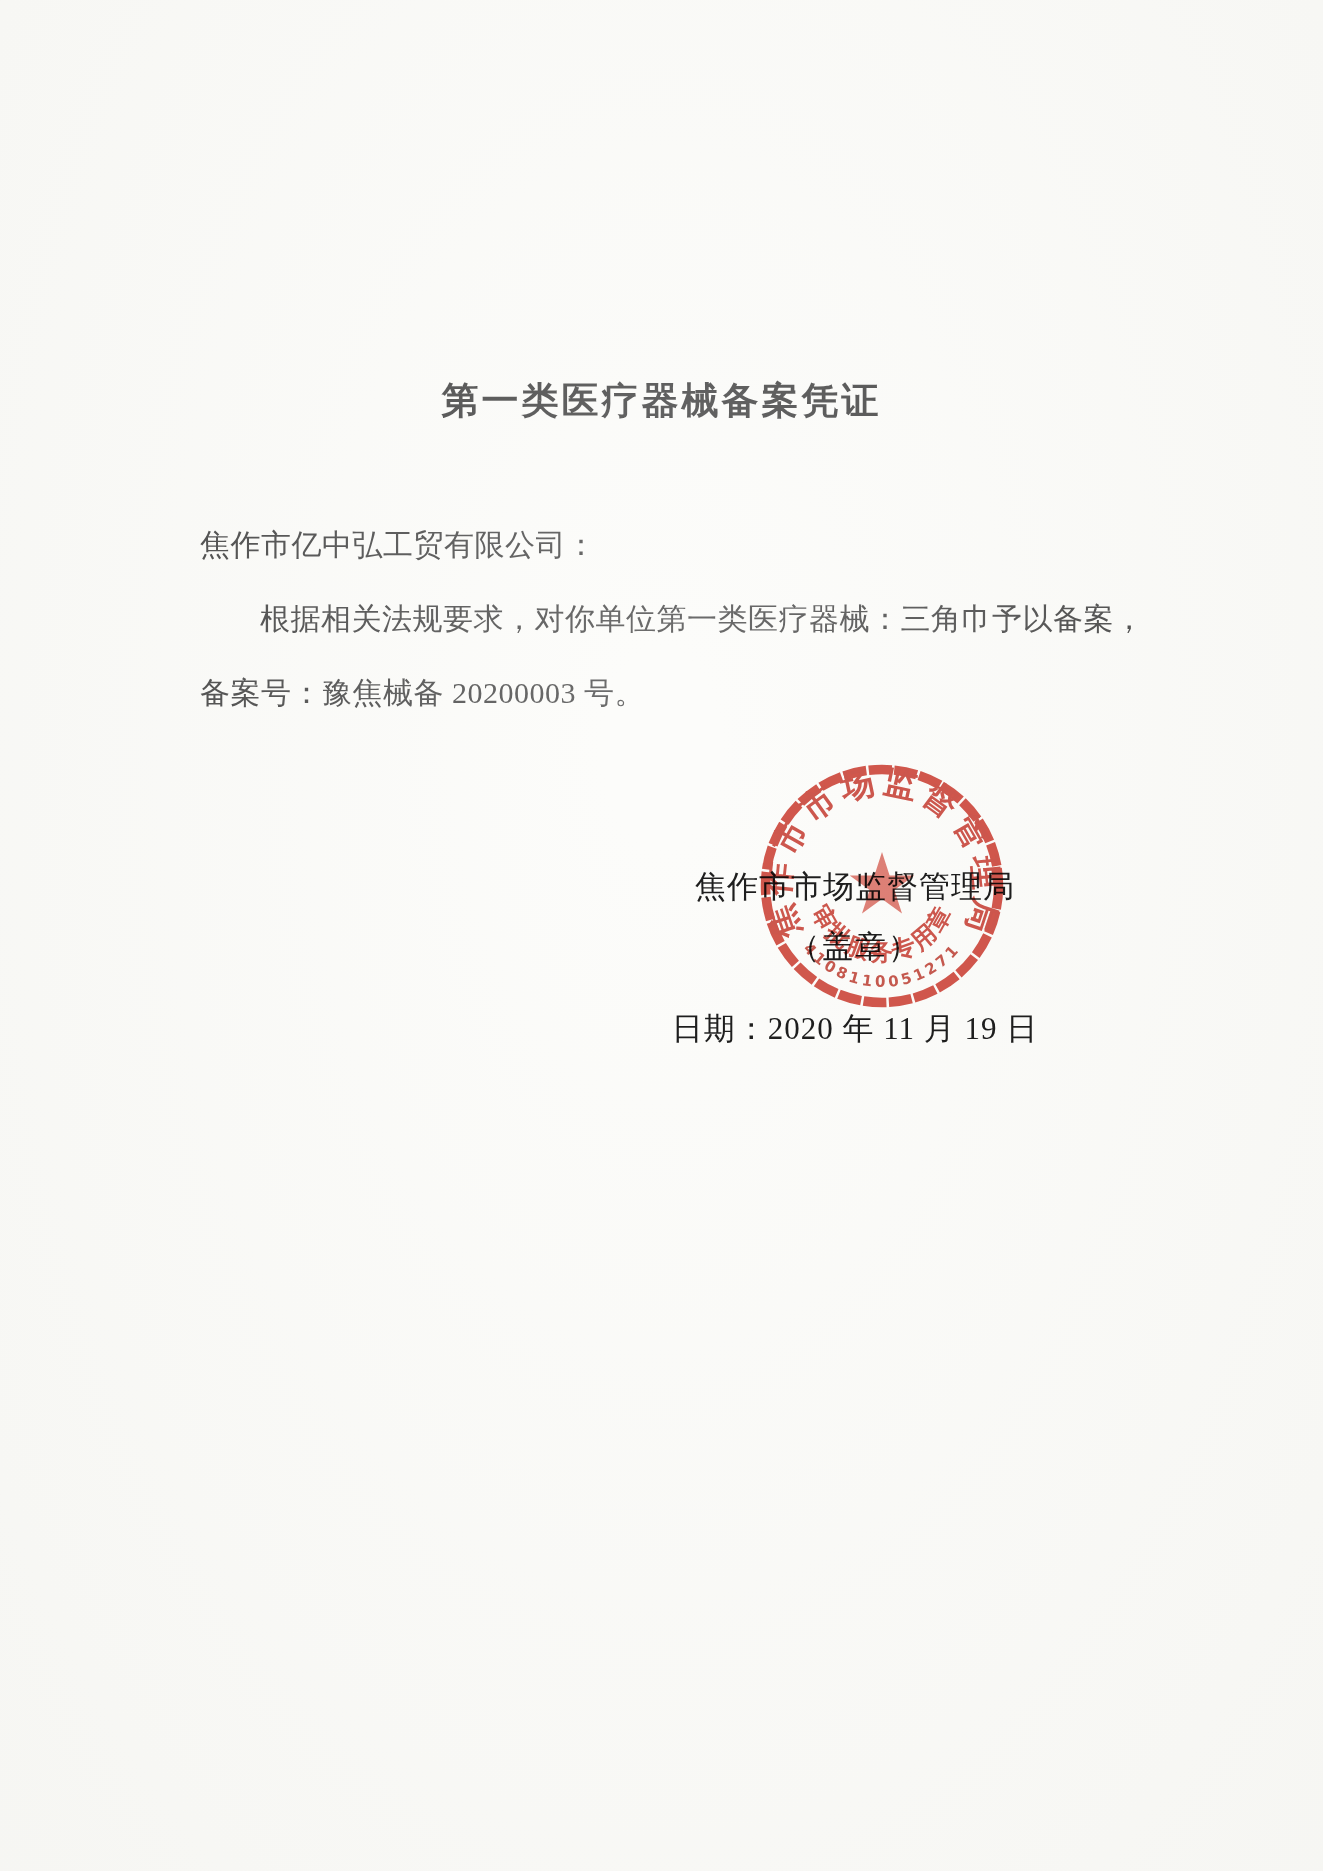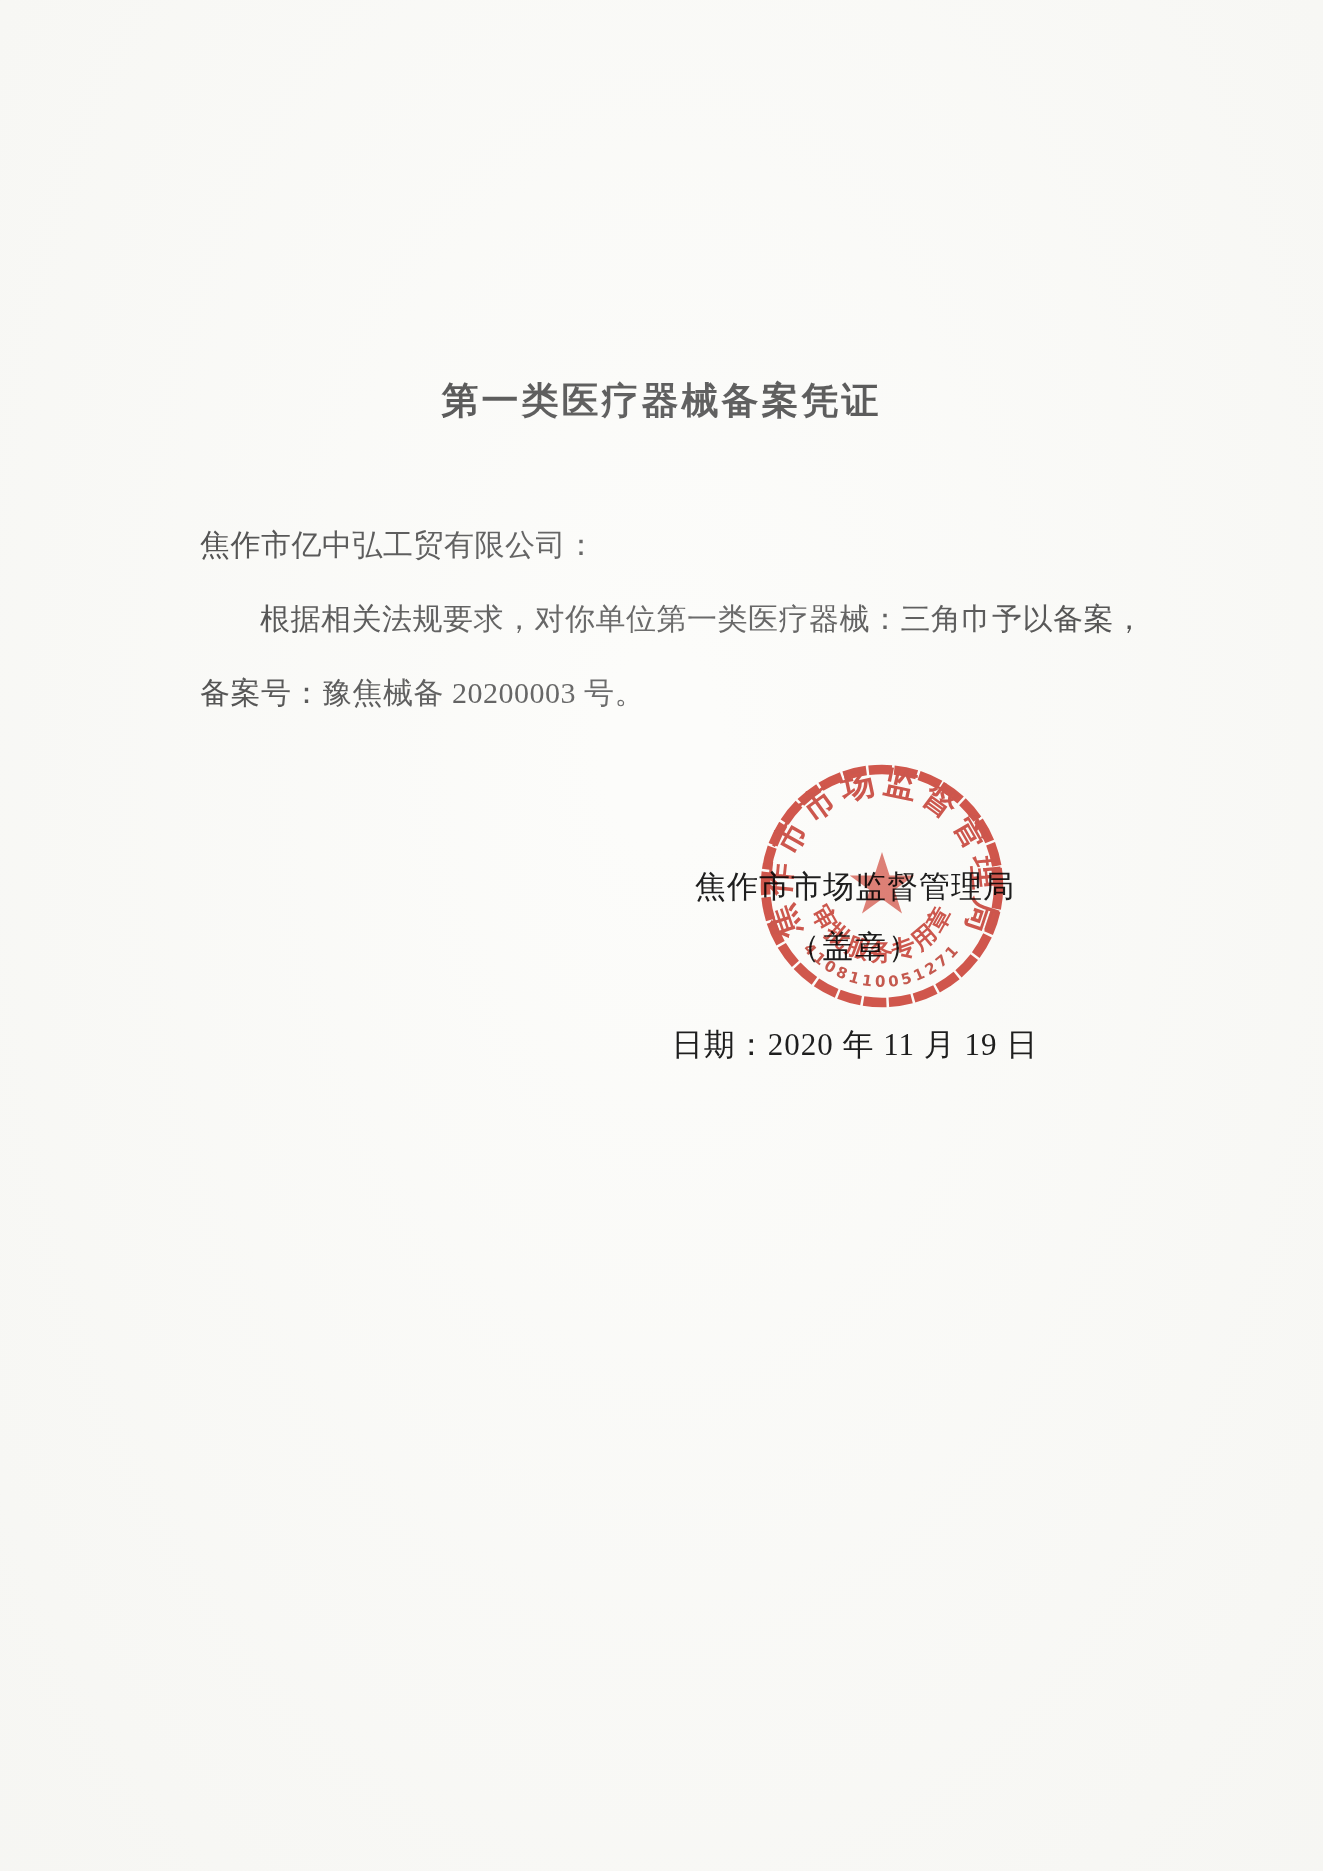--- a/index.html
+++ b/index.html
@@ -48,21 +48,21 @@
     top: 866px;
     left: 575px;
     width: 560px;
     text-align: center;
     z-index: 2;
     mix-blend-mode: multiply;
     color: #1e1e1e;
   }
   .sig-issuer { font-size: 31px; letter-spacing: 1px; }
   .sig-seal-note { font-size: 31px; margin-top: 18px; letter-spacing: 2px; }
-  .sig-date { font-size: 31px; margin-top: 56px; letter-spacing: 1px; }
+  .sig-date { font-size: 31px; margin-top: 40px; letter-spacing: 1px; }
   .stamp {
     position: absolute;
     top: 761px;
     left: 757px;
     width: 250px;
     height: 250px;
     z-index: 1;
     opacity: 0.93;
     mix-blend-mode: multiply;
   }

